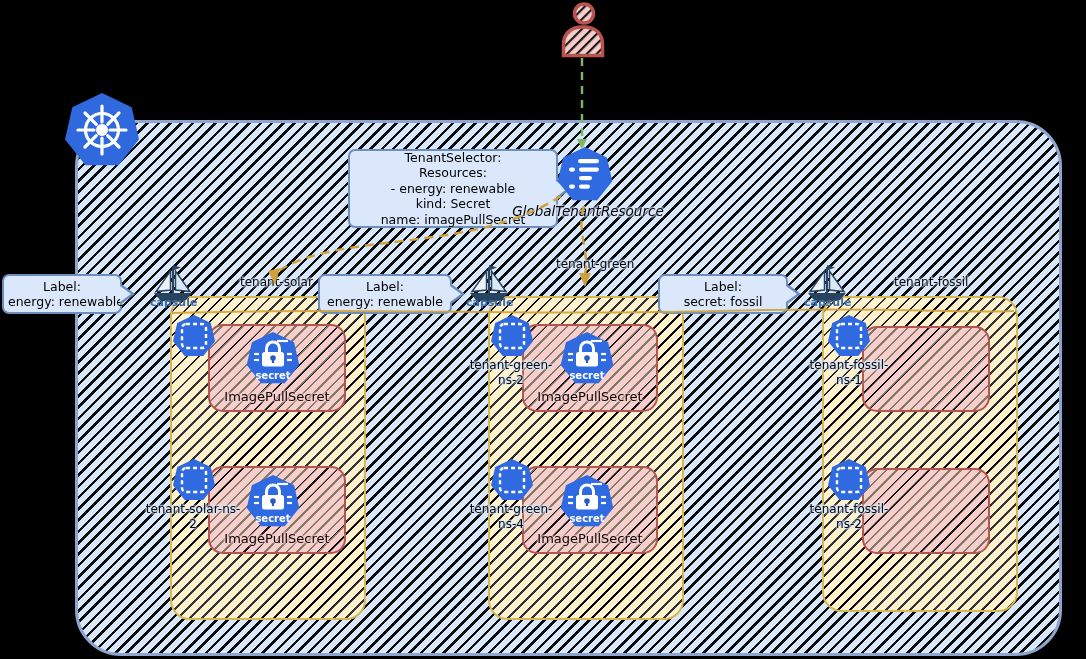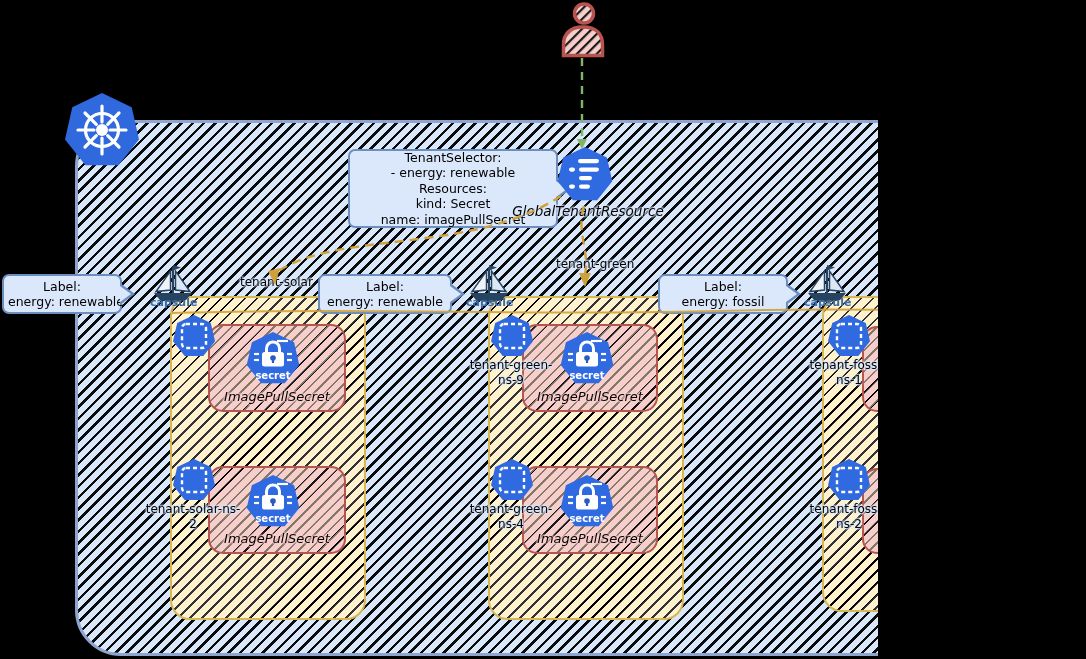--- a/index.html
+++ b/index.html
@@ -1,16 +1,16 @@
 <!DOCTYPE html>
 <html><head>
 <meta charset="utf-8">
 <style>
   html,body{margin:0;padding:0;background:#000;}
-  .stage{position:relative;width:878px;height:659px;background:#000;overflow:hidden;
+  .stage{position:relative;width:1086px;height:659px;background:#000;overflow:hidden;
          font-family:"DejaVu Sans",sans-serif;color:#000;}
   
   .cluster{position:absolute;left:75px;top:120px;width:987px;height:536px;box-sizing:border-box;
            border:3px solid #8ea5cd;border-radius:46px;
            background:repeating-linear-gradient(135deg,#0b0b0b 0 2.5px,#d9e7fb 2.5px 8px);z-index:1;}
   
   .tenant-box{position:absolute;box-sizing:border-box;border:2.5px solid #d6b656;border-radius:20px;
               background:repeating-linear-gradient(135deg,rgba(0,0,0,.78) 0 2px,#fff2cc 2px 8.5px);z-index:10;}
   
   .res-box{position:absolute;box-sizing:border-box;border:2.5px solid #b85450;border-radius:15px;
@@ -21,21 +21,21 @@
   .callout .cline{font-size:12.5px;line-height:15.5px;text-align:center;white-space:nowrap;}
   .ptrb{position:absolute;right:-15px;top:50%;transform:translateY(-50%);width:0;height:0;
         border-top:11px solid transparent;border-bottom:11px solid transparent;border-left:15px solid #6c8ebf;}
   .ptrf{position:absolute;right:-11px;top:50%;transform:translateY(-50%);width:0;height:0;
         border-top:8px solid transparent;border-bottom:8px solid transparent;border-left:11px solid #dbe8fc;}
   
   .icon{position:absolute;z-index:20;line-height:0;text-decoration:underline;}
   .overlay{position:absolute;left:0;top:0;z-index:50;pointer-events:none;}
   
   .halo-blue{text-shadow:-1px 0 2px #d9e7fb,1px 0 2px #d9e7fb,0 -1px 2px #d9e7fb,0 1px 2px #d9e7fb,0 0 4px #d9e7fb;}
-  .halo-pink{text-shadow:-1px 0 2px #f8cecc,1px 0 2px #f8cecc,0 -1px 2px #f8cecc,0 1px 2px #f8cecc,0 0 4px #f8cecc;font-style:italic;}
+  .halo-pink{text-shadow:-1px 0 2px #f8cecc,1px 0 2px #f8cecc,0 -1px 2px #f8cecc,0 1px 2px #f8cecc,0 0 4px #f8cecc;}
   .tenant-name{position:absolute;font-size:12px;z-index:25;white-space:nowrap;margin-left:48px;}
   .ns-label{position:absolute;font-size:12px;z-index:25;width:96px;text-align:center;line-height:15px;}
   .secret-label{position:absolute;font-size:13px;z-index:25;text-align:center;}
   .gtr-label{position:absolute;font-size:13.5px;font-style:italic;z-index:40;width:160px;text-align:center;}
   .capsule-word{position:absolute;left:0;top:34px;width:100%;
                 font-size:11px;font-weight:bold;color:#3c6ba5;line-height:11px;}
   .capsule-wrap{position:absolute;z-index:26;width:46px;}
 </style>
 </head>
 <body>
@@ -72,22 +72,22 @@
       </defs>
       <circle cx="26" cy="11.5" r="9.5" fill="url(#hp)" stroke="#b85450" stroke-width="3.5"></circle>
       <path d="M25 25 C12 25 5.5 32 5.5 43 L5.5 53.5 L44.5 53.5 L44.5 43 C44.5 32 38 25 25 25 Z" fill="url(#hp)" stroke="#b85450" stroke-width="3.5"></path>
     </svg>
   </div>
 
   <div class="callout" style="left:348px;top:149px;width:210px;height:79px">
     <span class="ptrb"></span>
     <span class="ptrf"></span>
     <div class="cline">TenantSelector:</div>
+    <div class="cline">Resources:</div>
     <div class="cline">- energy: renewable</div>
-    <div class="cline">Resources:</div>
     <div class="cline">kind: Secret</div>
     <div class="cline">name: imagePullSecret</div>
   </div>
 
   <div class="icon" style="left:556px;top:146px;z-index:40">
     <svg width="58" height="58" viewBox="0 0 58 58">
       <polygon points="29,1 7.1,11.5 1.7,35.2 16.9,54.2 41.1,54.2 56.3,35.2 50.9,11.5" fill="#2f6ae0"></polygon>
       <g fill="#fff">
         <rect x="22" y="13" width="21" height="4.2" rx="2.1"></rect>
         <rect x="13" y="21.5" width="6" height="4.2" rx="2.1"></rect>
@@ -190,21 +190,21 @@
     <div class="capsule-word">capsule</div>
   </div>
   <div class="tenant-name halo-blue" style="left:508px;top:257px">tenant-green</div>
 
   <div class="icon" style="left:490px;top:314px">
     <svg width="44" height="44" viewBox="0 0 44 44">
       <polygon points="22,1 5.2,9.1 1,27.3 12.7,41.9 31.3,41.9 43,27.3 38.8,9.1" fill="#2f6ae0"></polygon>
       <rect x="10" y="10" width="24" height="24" rx="4" fill="none" stroke="#fff" stroke-width="2.4" stroke-dasharray="4 3"></rect>
     </svg>
   </div>
-  <div class="ns-label halo-blue" style="left:463px;top:358px">tenant-green-ns-9</div>
+  <div class="ns-label halo-blue" style="left:463px;top:358px">tenant-green-ns-2</div>
   <div class="res-box" style="left:522px;top:324px;width:136px;height:88px"></div>
   <div class="icon" style="left:560px;top:331px;z-index:22">
     <svg width="54" height="58" viewBox="0 0 54 58">
       <polygon points="27,1 5.9,11.2 0.7,34 15.3,52.3 38.7,52.3 53.3,34 48.1,11.2" fill="#2f6ae0"></polygon>
       <path d="M20.5 21 v-3.5 a6.5 6.5 0 0 1 13 0 V21" stroke="#fff" stroke-width="3" fill="none"></path>
       <rect x="16" y="21" width="22" height="14.5" rx="2.5" fill="#fff"></rect>
       <circle cx="27" cy="27" r="2.8" fill="#2a5bc4"></circle>
         <rect x="25.9" y="27" width="2.2" height="5" fill="#2a5bc4"></rect>
       <g stroke="#fff" stroke-width="2.2">
         <line x1="8" y1="23" x2="13" y2="23"></line>
@@ -242,21 +242,21 @@
       </g>
       <text x="27" y="48" font-size="10" font-weight="bold" fill="#fff" text-anchor="middle">secret</text>
     </svg>
   </div>
   <div class="secret-label halo-pink" style="left:522px;top:531px;width:136px">ImagePullSecret</div>
 
   <div class="callout" style="left:658px;top:274px;width:130px;height:40px">
     <span class="ptrb"></span>
     <span class="ptrf"></span>
     <div class="cline">Label:</div>
-    <div class="cline">energy: fossil</div>
+    <div class="cline">secret: fossil</div>
   </div>
   <div class="tenant-box" style="left:822px;top:296px;width:196px;height:316px"></div>
   <div class="capsule-wrap" style="left:804px;top:263px">
     <svg width="46" height="40" viewBox="0 0 46 40">
       <path d="M4 30 L42 30 L36 37 Q23 41 10 37 Z" fill="#26435f"></path>
       <line x1="23" y1="4" x2="23" y2="30" stroke="#26435f" stroke-width="2"></line>
       <path d="M20.5 8 L20.5 27 L6 28.5 Z" fill="#eef3fa" stroke="#26435f" stroke-width="1.5"></path>
       <path d="M25.5 8 L25.5 27 L40 28.5 Z" fill="#dce8f5" stroke="#26435f" stroke-width="1.5"></path>
       <path d="M23 2 L31 4.5 L23 7.5 Z" fill="#26435f"></path>
     </svg>

